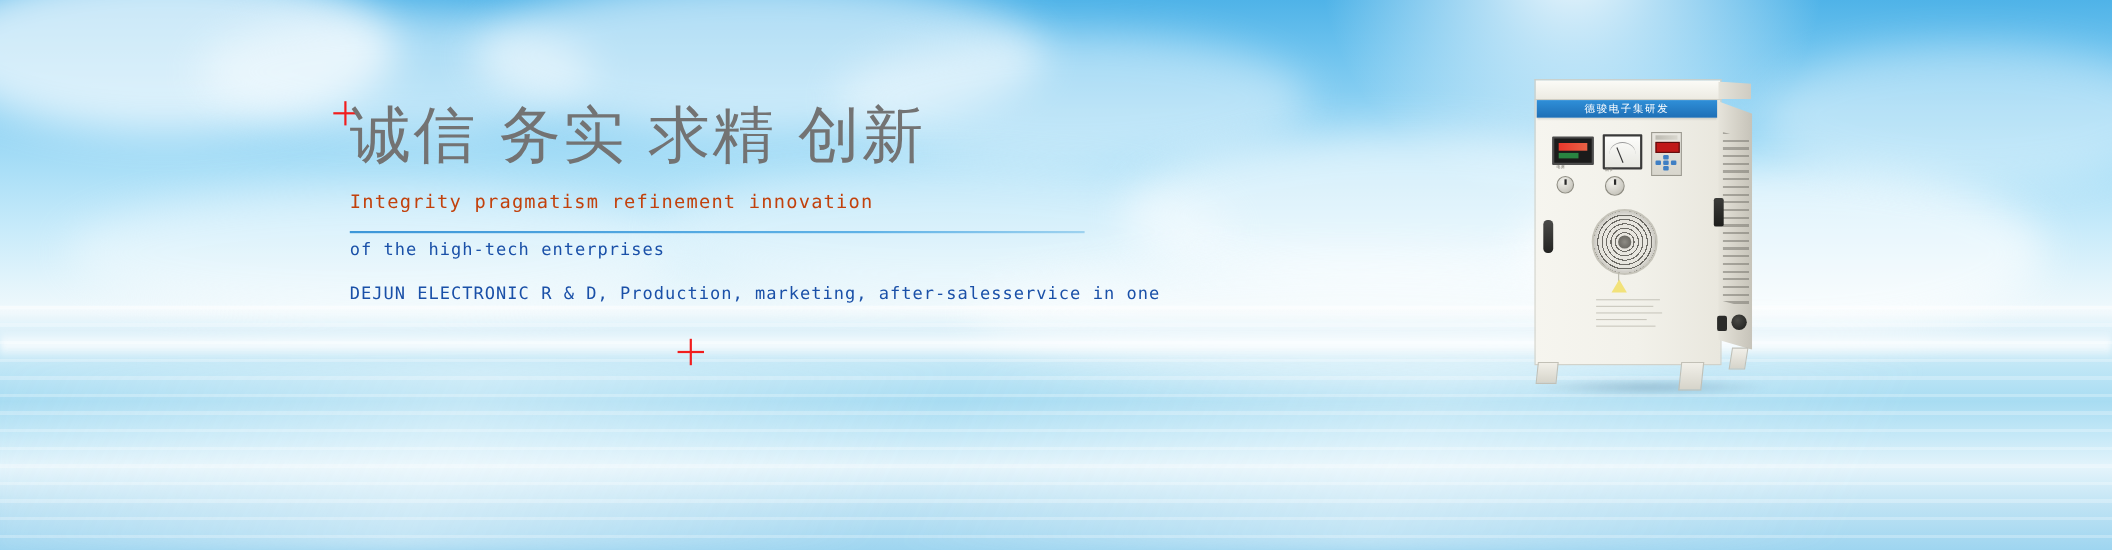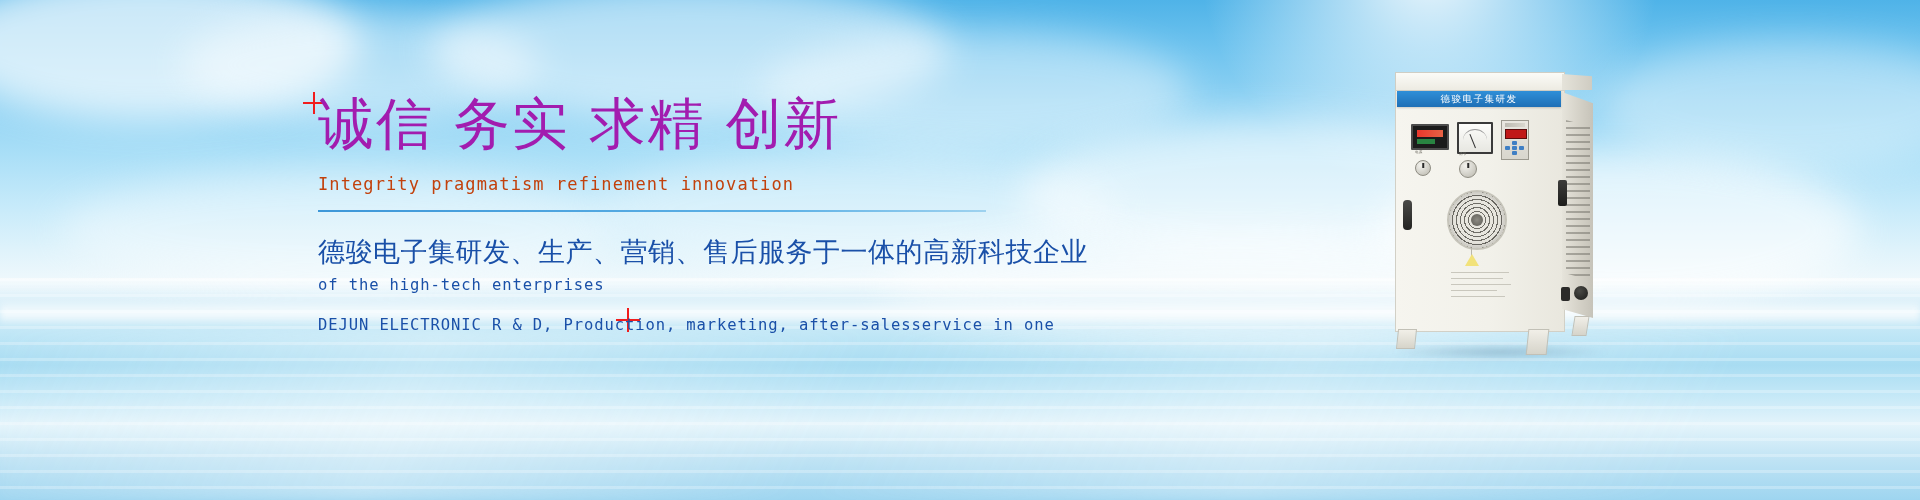--- a/index.html
+++ b/index.html
@@ -63,21 +63,21 @@
   .c6{left:1380px; top:150px;  width:480px;height:160px;opacity:.60;}
   .c7{left:60px;   top:170px;  width:560px;height:120px;opacity:.38;}
   .c8{left:600px;  top:150px;  width:520px;height:120px;opacity:.32;}
   .c9{left:1600px; top:40px;   width:380px;height:130px;opacity:.35;}
   .c10{left:880px; top:230px;  width:700px;height:110px;opacity:.45;}
 
   
   .copy{position:absolute;left:318px;top:96px;width:700px;}
 
   .headline{
-    color:#a21caf;
+    color:#737373;
     font-size:56px;
     line-height:1;
     font-weight:400;
     letter-spacing:2px;
     white-space:nowrap;
     margin:0;
     font-family:"DejaVu Sans","Liberation Sans",sans-serif;
   }
   .tagline{
     color:#c2410c;
@@ -313,21 +313,20 @@
   </div>
   <div class="plus plus-2">
     <span class="h"></span>
       <span class="v"></span>
   </div>
 
   <div class="copy">
     <div class="headline">诚信 务实 求精 创新</div>
     <div class="tagline">Integrity  pragmatism  refinement  innovation</div>
     <div class="divider"></div>
-    <div class="desc-cn">德骏电子集研发、生产、营销、售后服务于一体的高新科技企业</div>
     <div class="desc-en" style="margin-top:0">of the high-tech enterprises</div>
     <div class="desc-en">DEJUN ELECTRONIC R &amp; D, Production, marketing, after-salesservice in one</div>
   </div>
 
   <div class="shadow"></div>
   <div class="machine">
     <div class="cab-top"></div>
     <div class="cab-top-side"></div>
     <div class="cab-front"></div>
     <div class="cab-side"></div>

